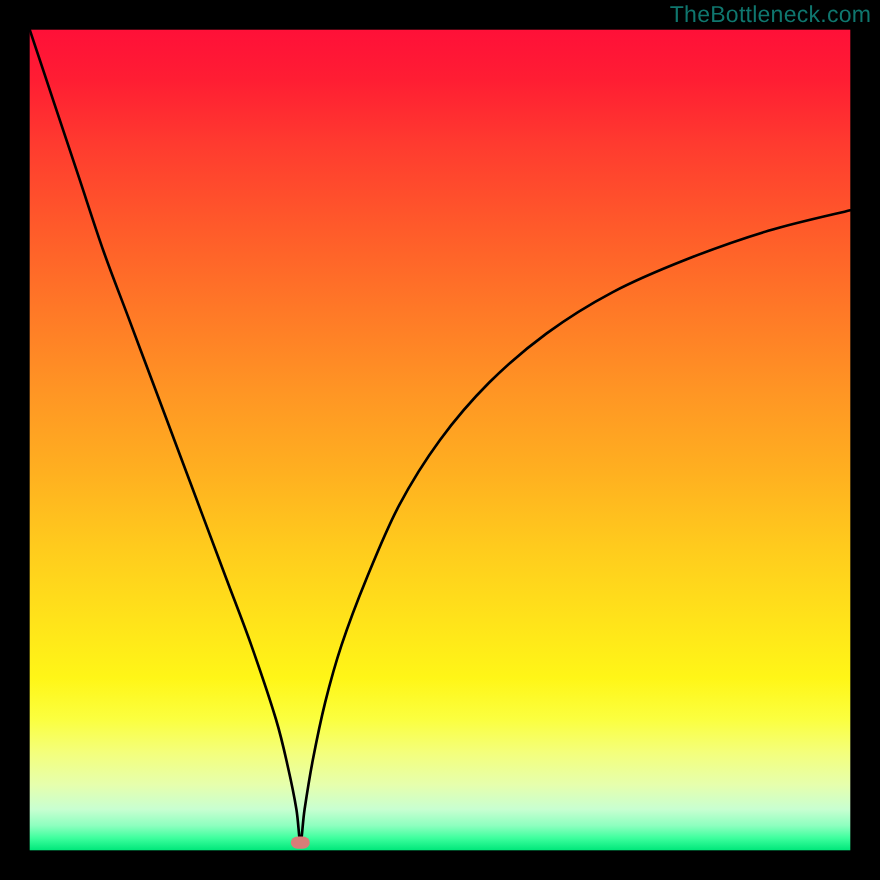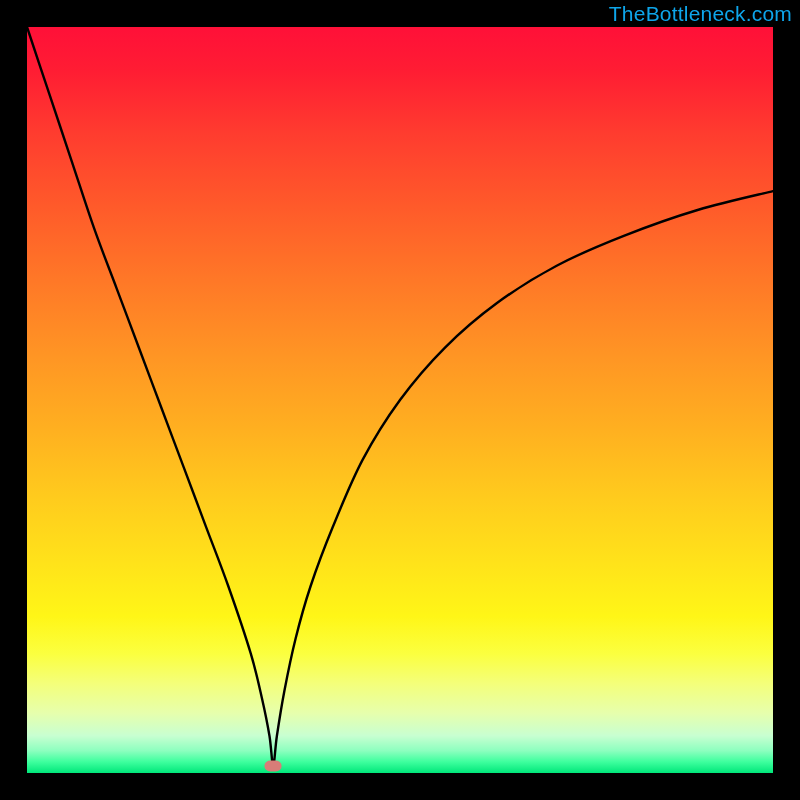--- a/index.html
+++ b/index.html
@@ -44,21 +44,21 @@
       #c8ffd1 95%,
       #8dffbf 97%,
       #3eff9e 98.5%,
       #00e77a 100%
     );
   }
   .watermark {
     position: absolute;
     top: 2px;
     right: 8px;
-    color: #0ea5e9;
+    color: #0f766e;
     font-size: 21px;
     font-weight: 400;
     letter-spacing: 0.2px;
     user-select: none;
   }
   svg.curve {
     position: absolute;
     top: 0;
     left: 0;
     width: 746px;

